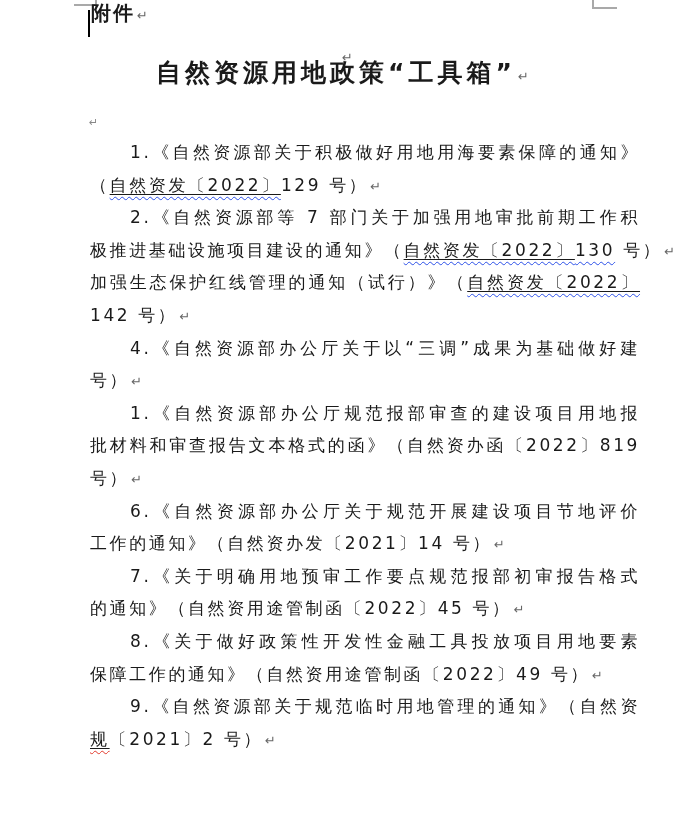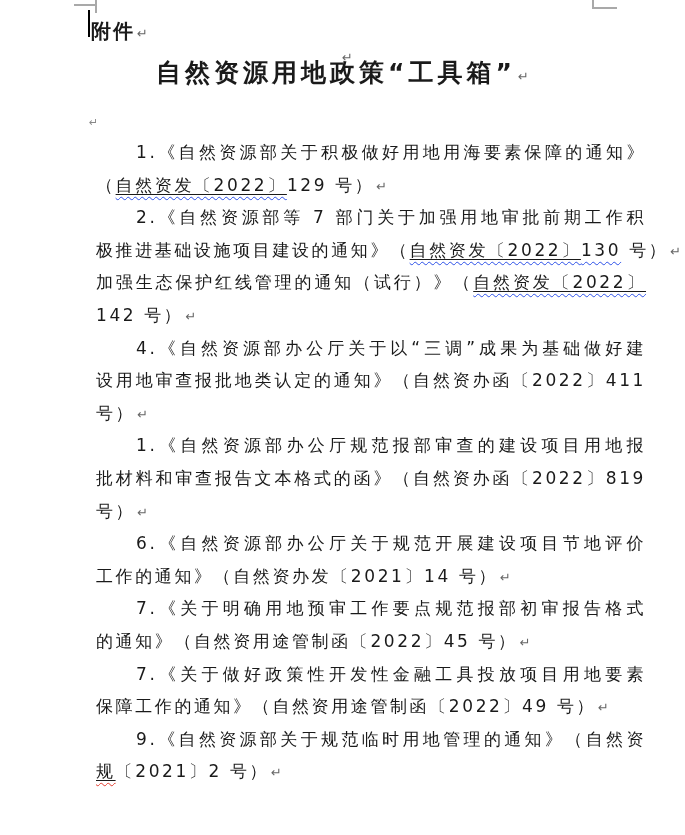--- a/index.html
+++ b/index.html
@@ -2,27 +2,27 @@
 <html><head>
 <meta charset="utf-8">
 <style>
   html,body{margin:0;padding:0;}
   body{
     width:685px;height:835px;background:#ffffff;overflow:hidden;
     font-family:"DejaVu Sans",sans-serif;color:#1a1a1a;position:relative;
   }
   .crop{position:absolute;background:#a9a9a9;}
   #caret{position:absolute;left:88px;top:10px;width:2px;height:27px;background:#000;}
-  #attachment{position:absolute;left:91px;top:18px;font-size:20px;font-weight:bold;letter-spacing:2px;}
+  #attachment{position:absolute;left:91px;top:0;font-size:20px;font-weight:bold;letter-spacing:2px;}
   #doc-title{position:absolute;left:0;top:56px;width:100%;text-align:center;
     font-size:25px;font-weight:bold;letter-spacing:4px;}
   .pmark{font-size:13px;color:#666;font-weight:normal;letter-spacing:0;margin-left:2px;vertical-align:baseline;}
   #empty-mark-1{position:absolute;left:340px;top:50px;}
   #empty-mark-2{position:absolute;left:87px;top:116px;font-size:11px;color:#888;}
-  #doc-body{position:absolute;left:96px;top:136px;width:550px;font-size:17px;line-height:32.6px;}
+  #doc-body{position:absolute;left:90px;top:136px;width:550px;font-size:17px;line-height:32.6px;}
   .line{white-space:nowrap;letter-spacing:2.6px;height:32.6px;}
   .line.indent{padding-left:40px;}
   .line.just{text-align:justify;text-align-last:justify;white-space:normal;}
   .wavy-blue{text-decoration:underline wavy #2b50e8;text-decoration-thickness:1px;text-underline-offset:5px;}
   .wavy-red{text-decoration:underline wavy #e23b2e;text-decoration-thickness:1px;text-underline-offset:5px;}
   .u-black{text-decoration:underline solid #1a1a1a;text-decoration-thickness:1px;text-underline-offset:3px;}
 </style>
 </head>
 <body>
 
@@ -41,26 +41,25 @@
 <div id="doc-title"><span>自然资源用地政策“工具箱”</span><span class="pmark">↵</span></div>
 
 <div id="doc-body">
     <div class="line indent just"><span>1.《自然资源部关于积极做好用地用海要素保障的通知》</span></div>
     <div class="line"><span>（</span><span class="wavy-blue"><span class="u-black">自然资发〔2022〕</span></span><span>129 号）</span><span class="pmark">↵</span></div>
     <div class="line indent just"><span>2.《自然资源部等 7 部门关于加强用地审批前期工作积</span></div>
     <div class="line"><span>极推进基础设施项目建设的通知》（</span><span class="wavy-blue"><span class="u-black">自然资发〔2022〕</span></span><span class="wavy-blue">130</span><span> 号）</span><span class="pmark">↵</span></div>
     <div class="line just"><span>加强生态保护红线管理的通知（试行）》（</span><span class="wavy-blue"><span class="u-black">自然资发〔2022〕</span></span></div>
     <div class="line"><span>142 号）</span><span class="pmark">↵</span></div>
     <div class="line indent just"><span>4.《自然资源部办公厅关于以“三调”成果为基础做好建</span></div>
-    <div class="line just"><span>设用地审查报批地类认定的通知》（自然资办函〔2022〕411</span></div>
     <div class="line"><span>号）</span><span class="pmark">↵</span></div>
     <div class="line indent just"><span>1.《自然资源部办公厅规范报部审查的建设项目用地报</span></div>
     <div class="line just"><span>批材料和审查报告文本格式的函》（自然资办函〔2022〕819</span></div>
     <div class="line"><span>号）</span><span class="pmark">↵</span></div>
     <div class="line indent just"><span>6.《自然资源部办公厅关于规范开展建设项目节地评价</span></div>
     <div class="line"><span>工作的通知》（自然资办发〔2021〕14 号）</span><span class="pmark">↵</span></div>
     <div class="line indent just"><span>7.《关于明确用地预审工作要点规范报部初审报告格式</span></div>
     <div class="line"><span>的通知》（自然资用途管制函〔2022〕45 号）</span><span class="pmark">↵</span></div>
-    <div class="line indent just"><span>7.《关于做好政策性开发性金融工具投放项目用地要素</span></div>
+    <div class="line indent just"><span>8.《关于做好政策性开发性金融工具投放项目用地要素</span></div>
     <div class="line"><span>保障工作的通知》（自然资用途管制函〔2022〕49 号）</span><span class="pmark">↵</span></div>
     <div class="line indent just"><span>9.《自然资源部关于规范临时用地管理的通知》（自然资</span></div>
     <div class="line"><span class="wavy-red"><span class="u-black">规</span></span><span>〔2021〕2 号）</span><span class="pmark">↵</span></div>
   </div>
 
 </body></html>

